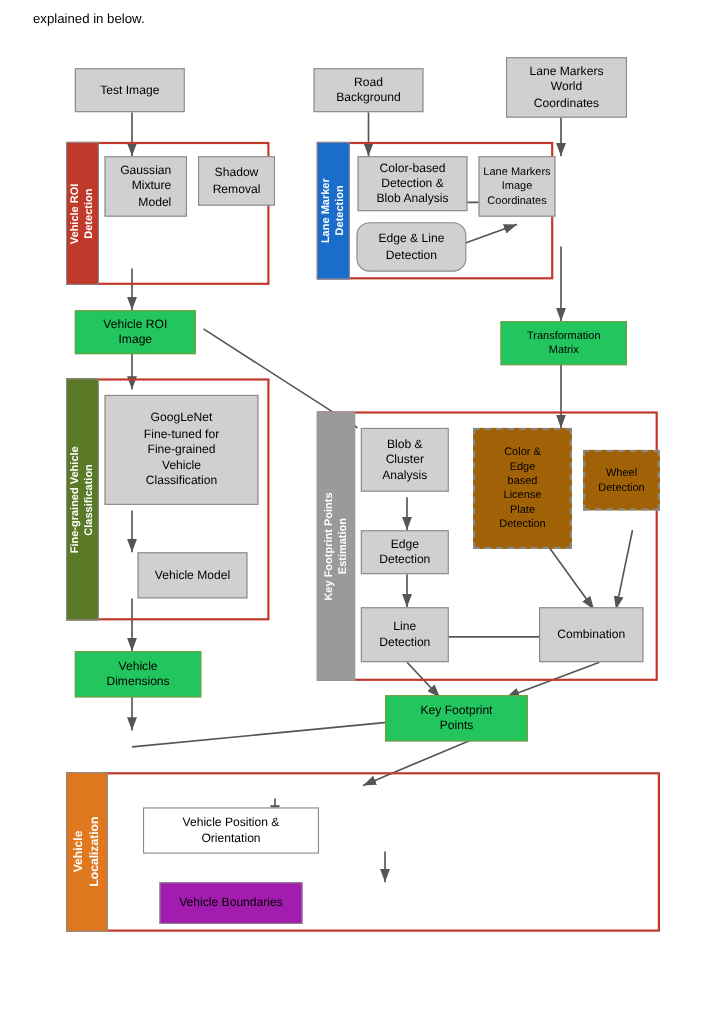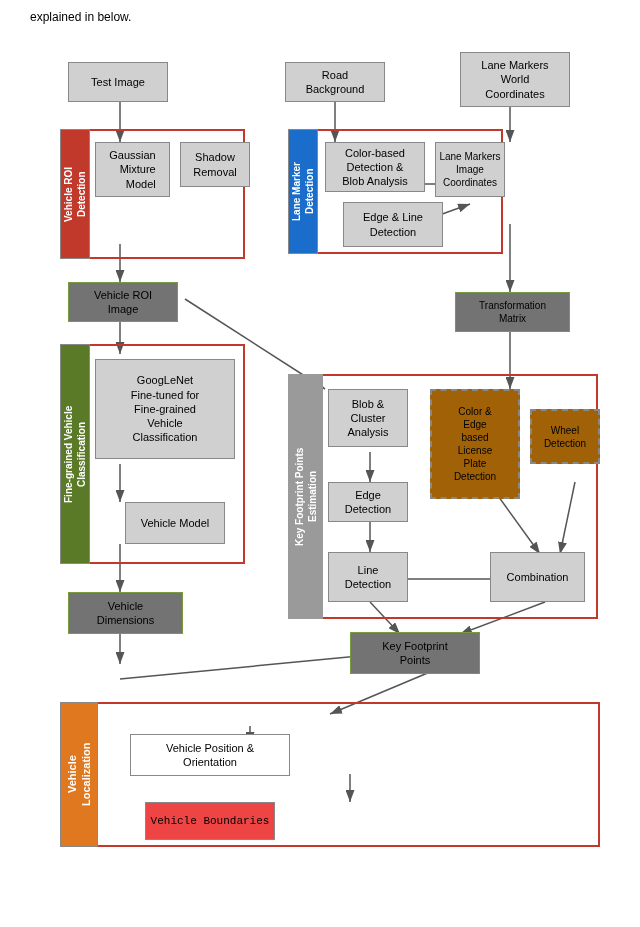--- a/index.html
+++ b/index.html
@@ -39,31 +39,30 @@
       font-size: 11px;
       font-weight: normal;
       line-height: 1.3;
       border: 1.5px solid #888;
     }
     .node-gray {
       background: #d0d0d0;
       border-color: #888;
     }
     .node-green {
-      background: #737373;
+      background: #22c55e;
       border-color: #7a9a40;
     }
     .node-white {
       background: #fff;
       border-color: #888;
     }
     .node-pink {
-      background: #ef4444;
+      background: #a21caf;
       border-color: #888;
-      font-family: Liberation Mono, monospace;
     }
     .node-dashed {
       background: #a16207;
       border: 2px dashed #888;
     }
     .node-blue-label {
       background: #1a6dca;
       color: #fff;
       writing-mode: vertical-rl;
       text-orientation: mixed;
@@ -236,21 +235,21 @@
       <span style="white-space:pre-line; text-align:center;">Lane Marker
 Detection</span>
     </div>
 
     <div class="node node-gray" style="left:295px; top:108px; width:100px; height:50px;">
       <span style="white-space:pre-line;">Color-based
 Detection &amp;
 Blob Analysis</span>
     </div>
 
-    <div class="node node-gray" style="left:313px; top:168px; width:100px; height:45px;">
+    <div class="node node-gray" style="left:294px; top:168px; width:100px; height:45px;border-radius:12px;">
       <span style="white-space:pre-line;">Edge &amp; Line
 Detection</span>
     </div>
 
     <div class="node node-gray" style="left:405px; top:108px; width:70px; height:55px; font-size:10px;">
       <span style="white-space:pre-line;">Lane Markers
 Image
 Coordinates</span>
     </div>
 

